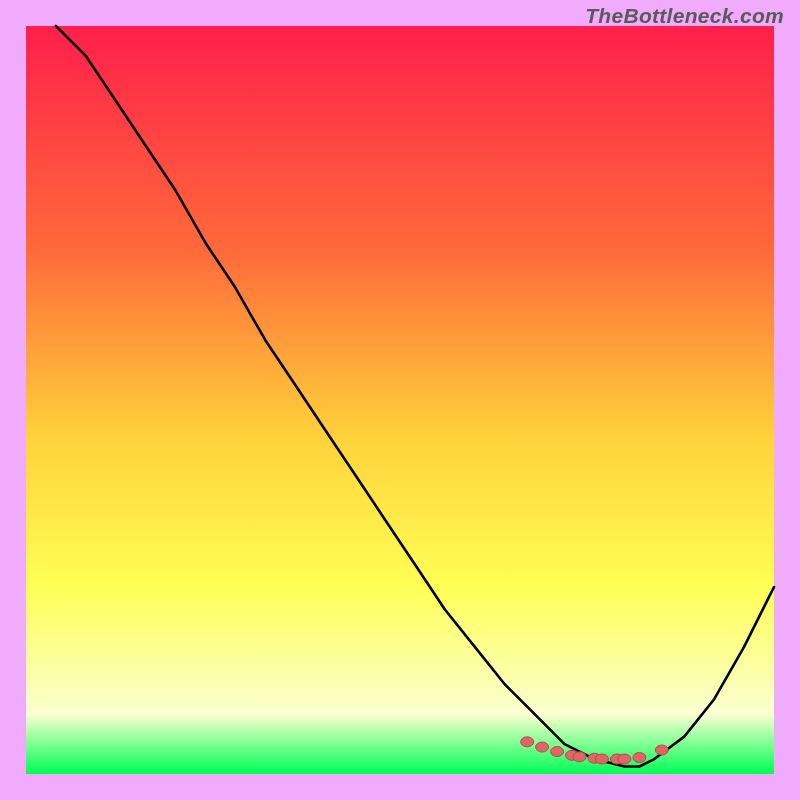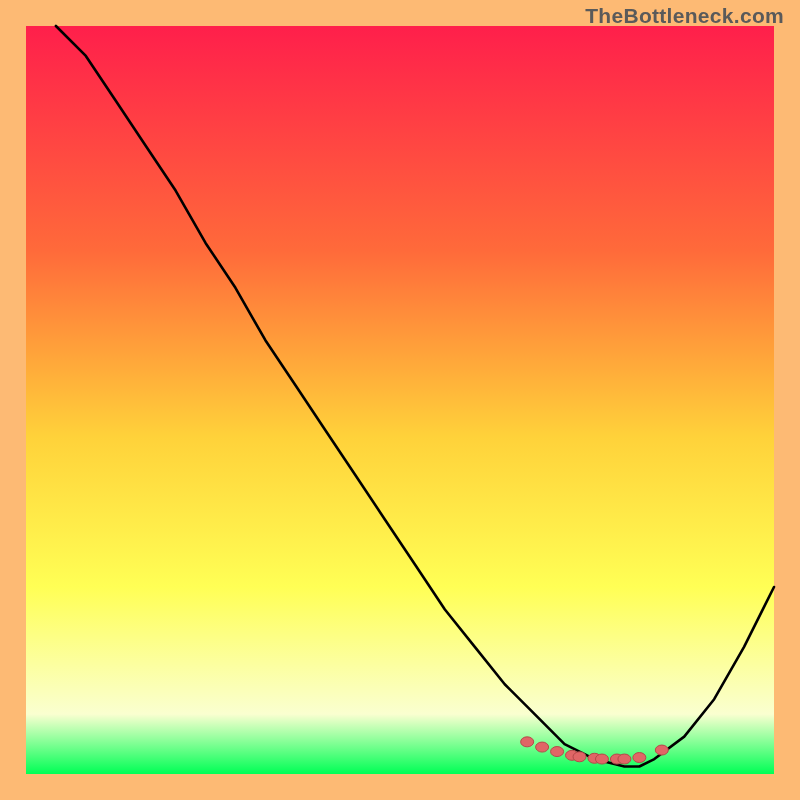--- a/index.html
+++ b/index.html
@@ -7,21 +7,22 @@
     padding: 0;
     width: 800px;
     height: 800px;
     background: #000;
     overflow: hidden;
   }
   .stage {
     position: relative;
     width: 800px;
     height: 800px;
-    background: #fdba74;
+    background: #f0abfc;
+    font-style: italic;
   }
   .watermark {
     position: absolute;
     top: 4px;
     right: 16px;
     font-family: Arial, Helvetica, sans-serif;
     font-size: 21px;
     font-weight: bold;
     color: #5a5a5a;
     letter-spacing: 0.3px;

